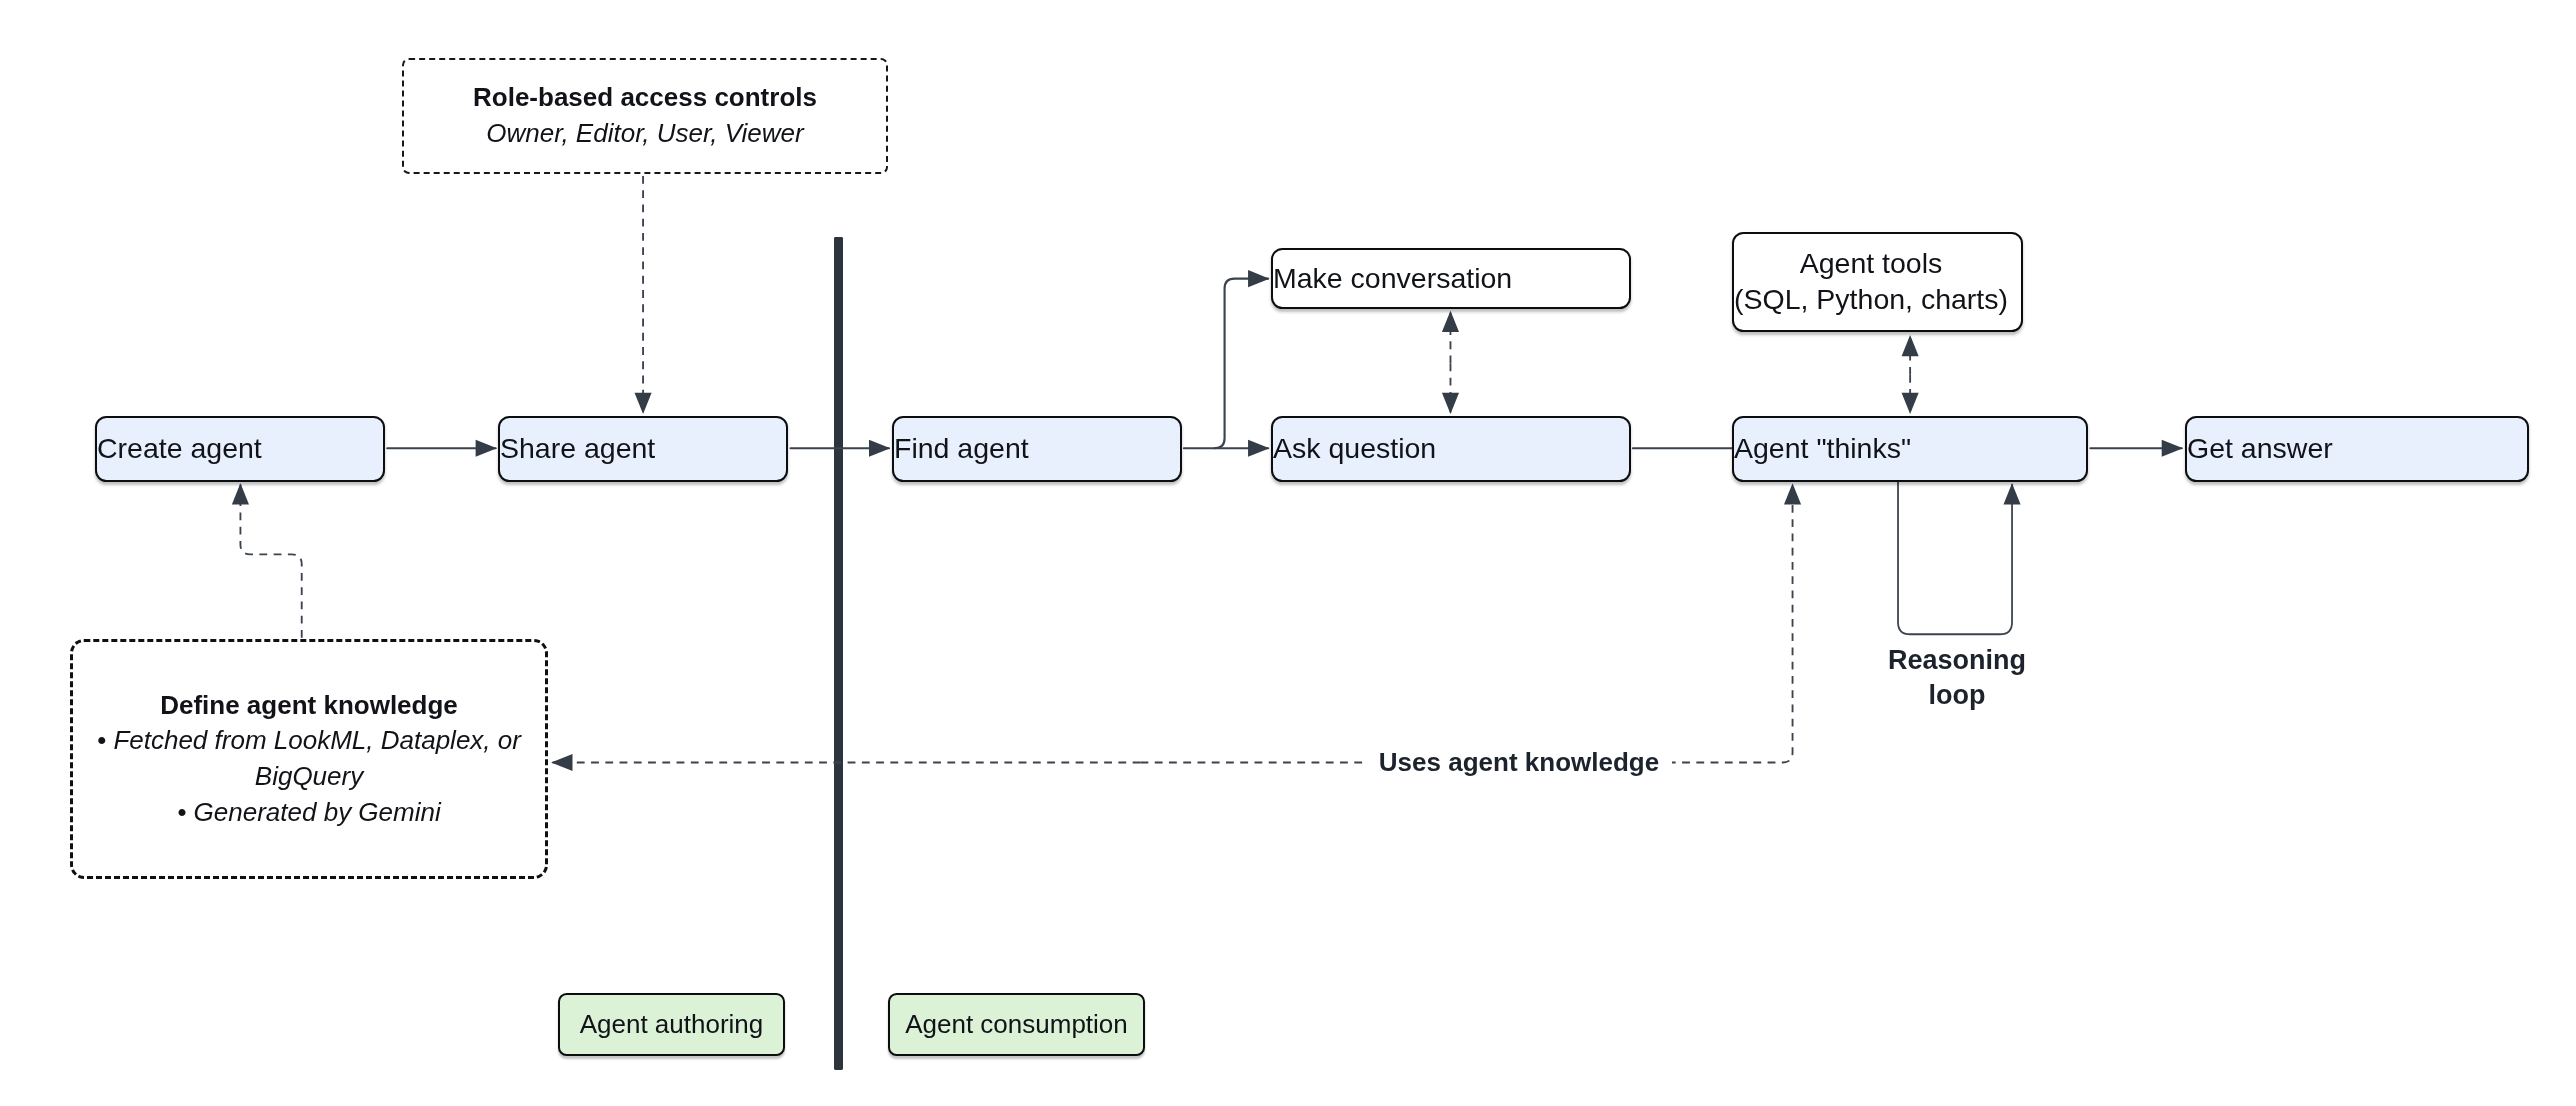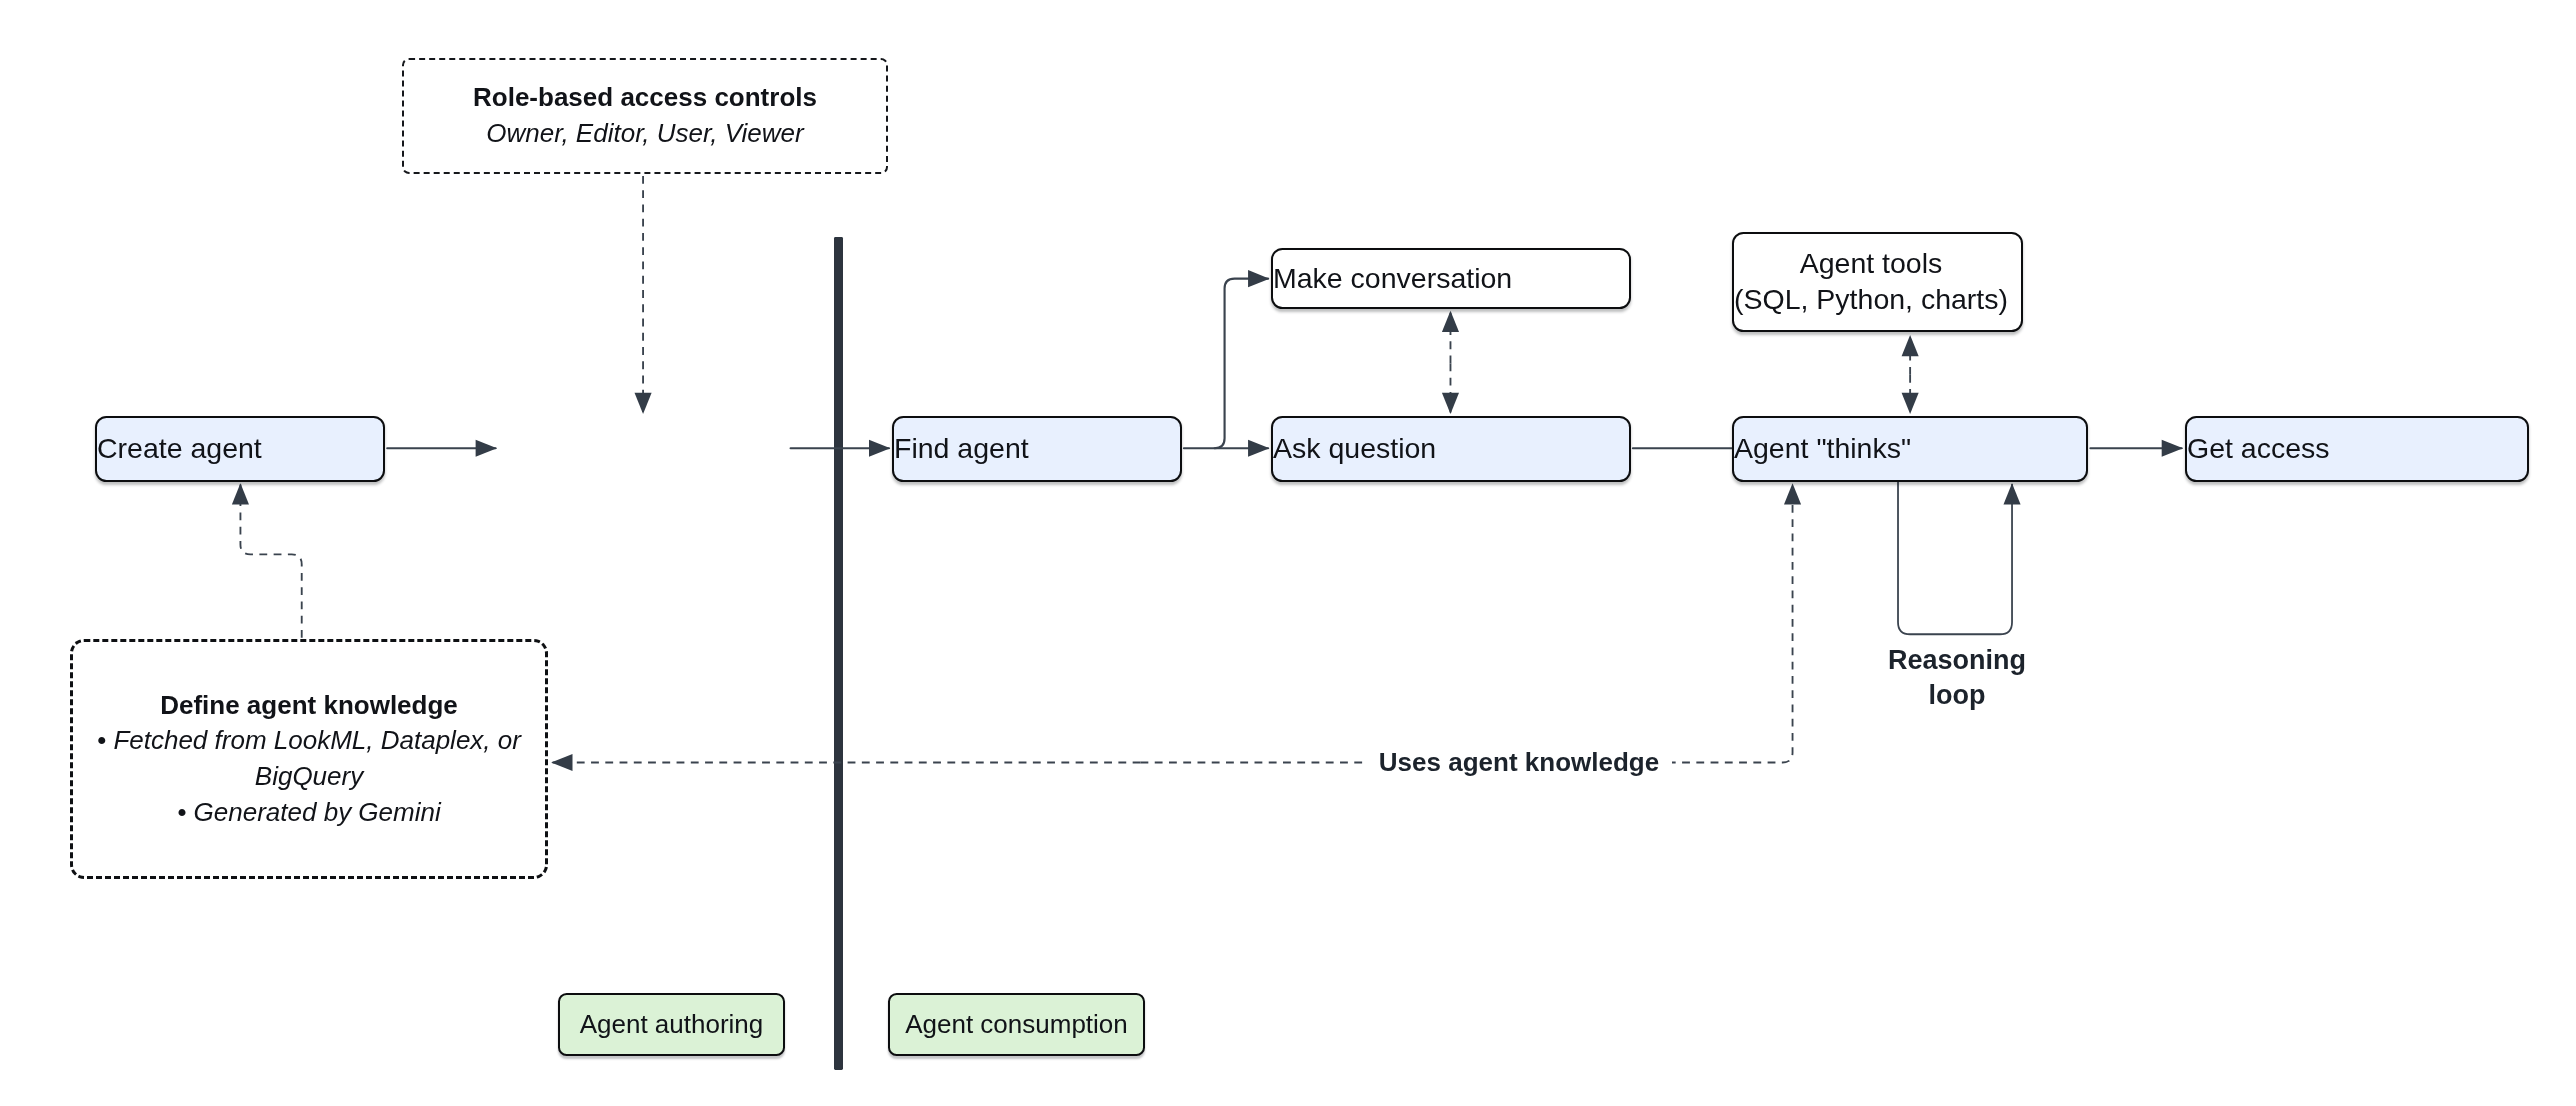--- a/index.html
+++ b/index.html
@@ -82,31 +82,34 @@
   </svg>
 
   <div class="abs note rbac" style="left:402px;top:58px;width:486px;height:116px;">
     <div class="note-title">Role-based access controls</div>
     <div class="note-sub">Owner, Editor, User, Viewer</div>
   </div>
 
   <div class="abs node" style="left:95px;top:416px;width:290px;height:66px;">
     <span>Create agent</span>
   </div>
+  <div class="abs node" style="left:498px;top:416px;width:290px;height:66px;">
+    <span>Share agent</span>
+  </div>
   <div class="abs node" style="left:892px;top:416px;width:290px;height:66px;">
     <span>Find agent</span>
   </div>
   <div class="abs node" style="left:1271px;top:416px;width:360px;height:66px;">
     <span>Ask question</span>
   </div>
   <div class="abs node" style="left:1732px;top:416px;width:356px;height:66px;">
     <span>Agent "thinks"</span>
   </div>
   <div class="abs node" style="left:2185px;top:416px;width:344px;height:66px;">
-    <span>Get access</span>
+    <span>Get answer</span>
   </div>
 
   <div class="abs node white" style="left:1271px;top:248px;width:360px;height:61px;">
     <span>Make conversation</span>
   </div>
   <div class="abs node white" style="left:1732px;top:232px;width:291px;height:100px;">
     <span class="stack">
       <span>Agent tools</span>
       <span>(SQL, Python, charts)</span>
     </span>

